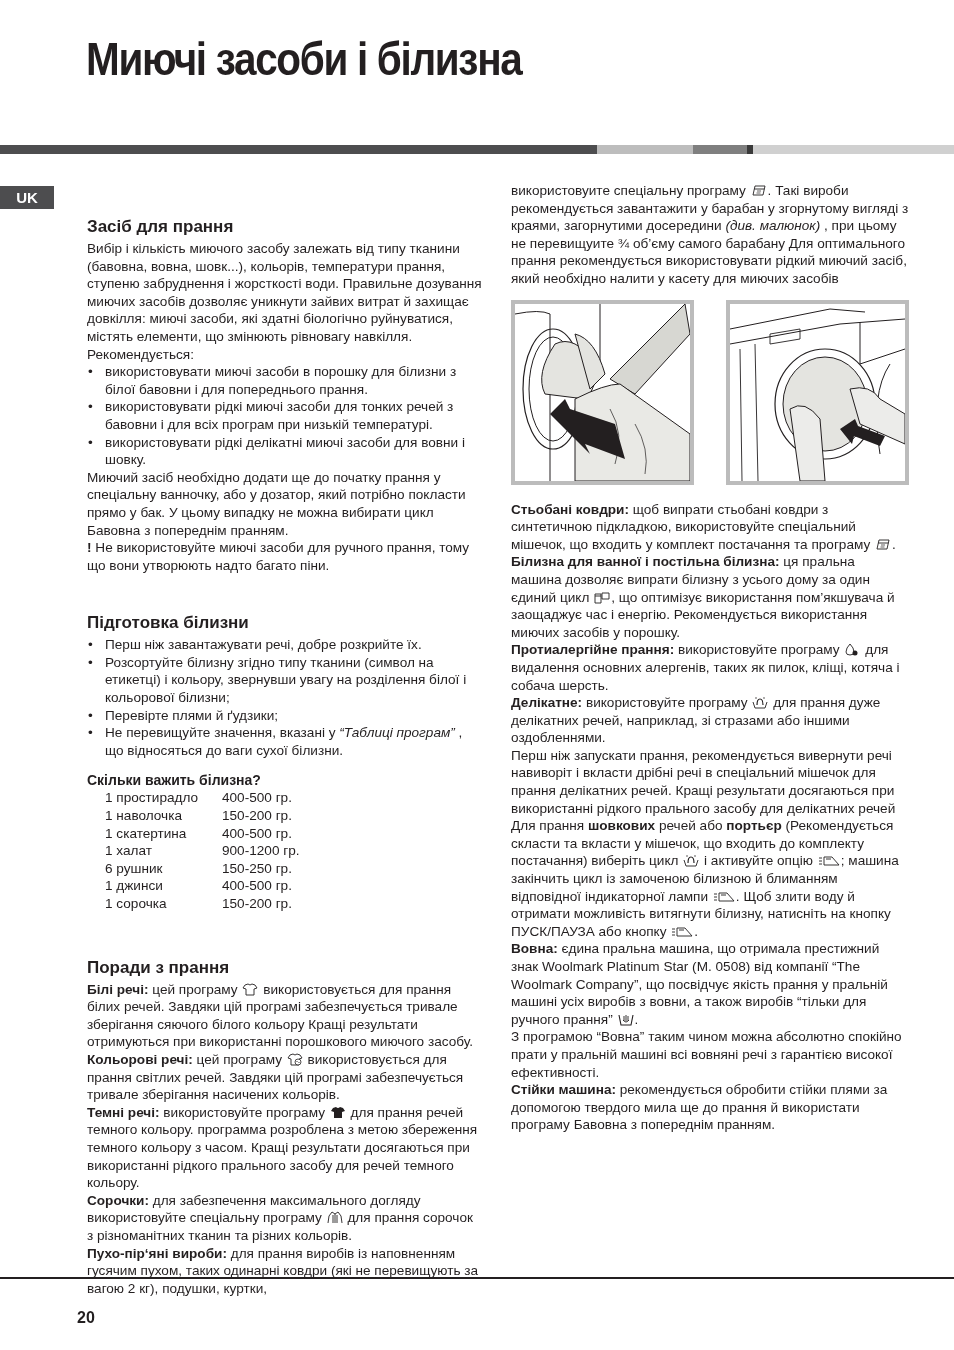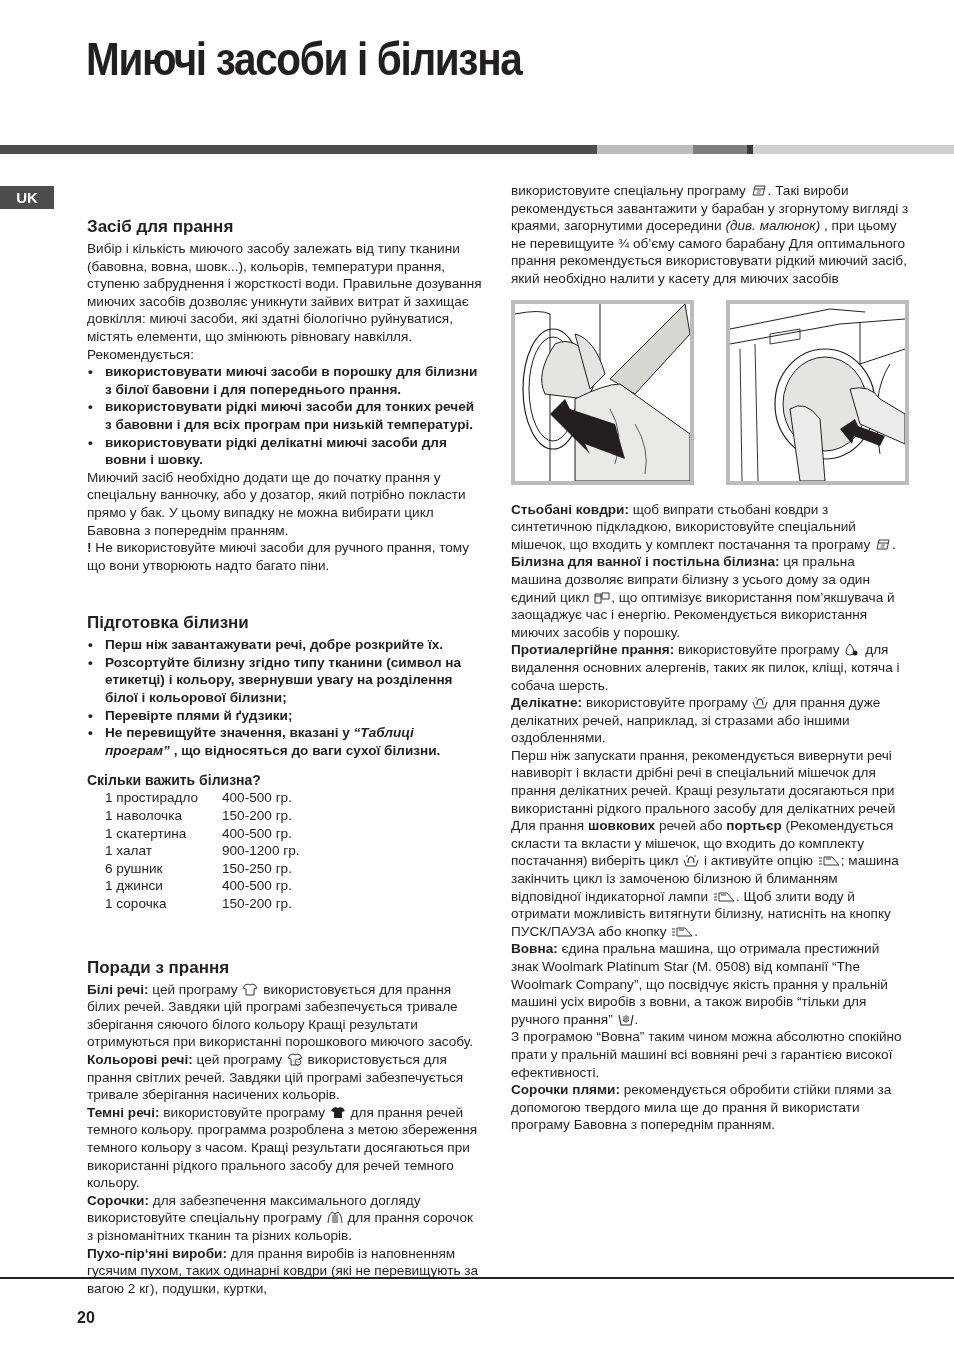--- a/index.html
+++ b/index.html
@@ -27,21 +27,21 @@
     display: flex; align-items: center; justify-content: center;
   }
 
   .col { position: absolute; font-size: 13.6px; line-height: 17.6px; color: #231f20; }
   .col-left { left: 87px; top: 184px; width: 395px; }
   .col-right { left: 511px; top: 182px; width: 398px; }
 
   h2.section { font-size: 17px; font-weight: bold; line-height: 22px; margin-bottom: 2px; margin-top: 32px; }
   h3.sub { font-size: 14px; font-weight: bold; line-height: 18px; }
   p { margin: 0; }
-  .bl { list-style: none; font-weight: bold; }
+  .bl { list-style: none; }
   .bl li { position: relative; padding-left: 18px; }
   .bl li::before { content: "•"; position: absolute; left: 1px; top: 0; }
   .gap { height: 12px; }
   .gap-s { height: 6px; }
   b { font-weight: bold; }
   i { font-style: italic; }
 
   .weights { margin-left: 18px; }
   .weights .row { display: flex; }
   .weights .item { width: 117px; }
@@ -231,17 +231,17 @@
         </svg></span><span>. Щоб злити воду й отримати можливість витягнути білизну, натисніть на кнопку ПУСК/ПАУЗА або кнопку </span><span class="icon-inline" style="width:22px"><svg viewBox="0 0 22 13" style="width:22px">
           <path d="M1 4 L4 4 M1 7 L4 7 M1 10 L4 10" stroke="#231f20" stroke-width="0.9"></path>
           <path d="M6 3 L14 3 L21 11 L6 11 Z" fill="none" stroke="#231f20" stroke-width="0.9"></path>
           <path d="M8 5 L13 5" stroke="#231f20" stroke-width="0.9"></path>
         </svg></span><span>.</span></p>
   <p><b>Вовна:</b><span> єдина пральна машина, що отримала престижний знак Woolmark Platinum Star (M. 0508) від компанії “The Woolmark Company”, що посвідчує якість прання у пральній машині усіх виробів з вовни, а також виробів “тільки для ручного прання” </span><span class="icon-inline"><svg viewBox="0 0 16 13">
           <path d="M1 2 L3 12 L13 12 L15 2" fill="none" stroke="#231f20" stroke-width="1.1"></path>
           <path d="M6 8 L6 3 M8 8 L8 2 M10 8 L10 3 M5 7 Q8 11 11 7" fill="none" stroke="#231f20" stroke-width="0.9"></path>
         </svg></span><span>.</span></p>
   <p>З програмою “Вовна” таким чином можна абсолютно спокійно прати у пральній машині всі вовняні речі з гарантією високої ефективності.</p>
-  <p><b>Сорочки плями:</b><span> рекомендується обробити стійки плями за допомогою твердого мила ще до прання й використати програму Бавовна з попереднім пранням.</span></p>
+  <p><b>Стійки машина:</b><span> рекомендується обробити стійки плями за допомогою твердого мила ще до прання й використати програму Бавовна з попереднім пранням.</span></p>
 </div>
 
 <div class="bottom-rule"></div>
 <div class="page-number">20</div>
 
 </body></html>

